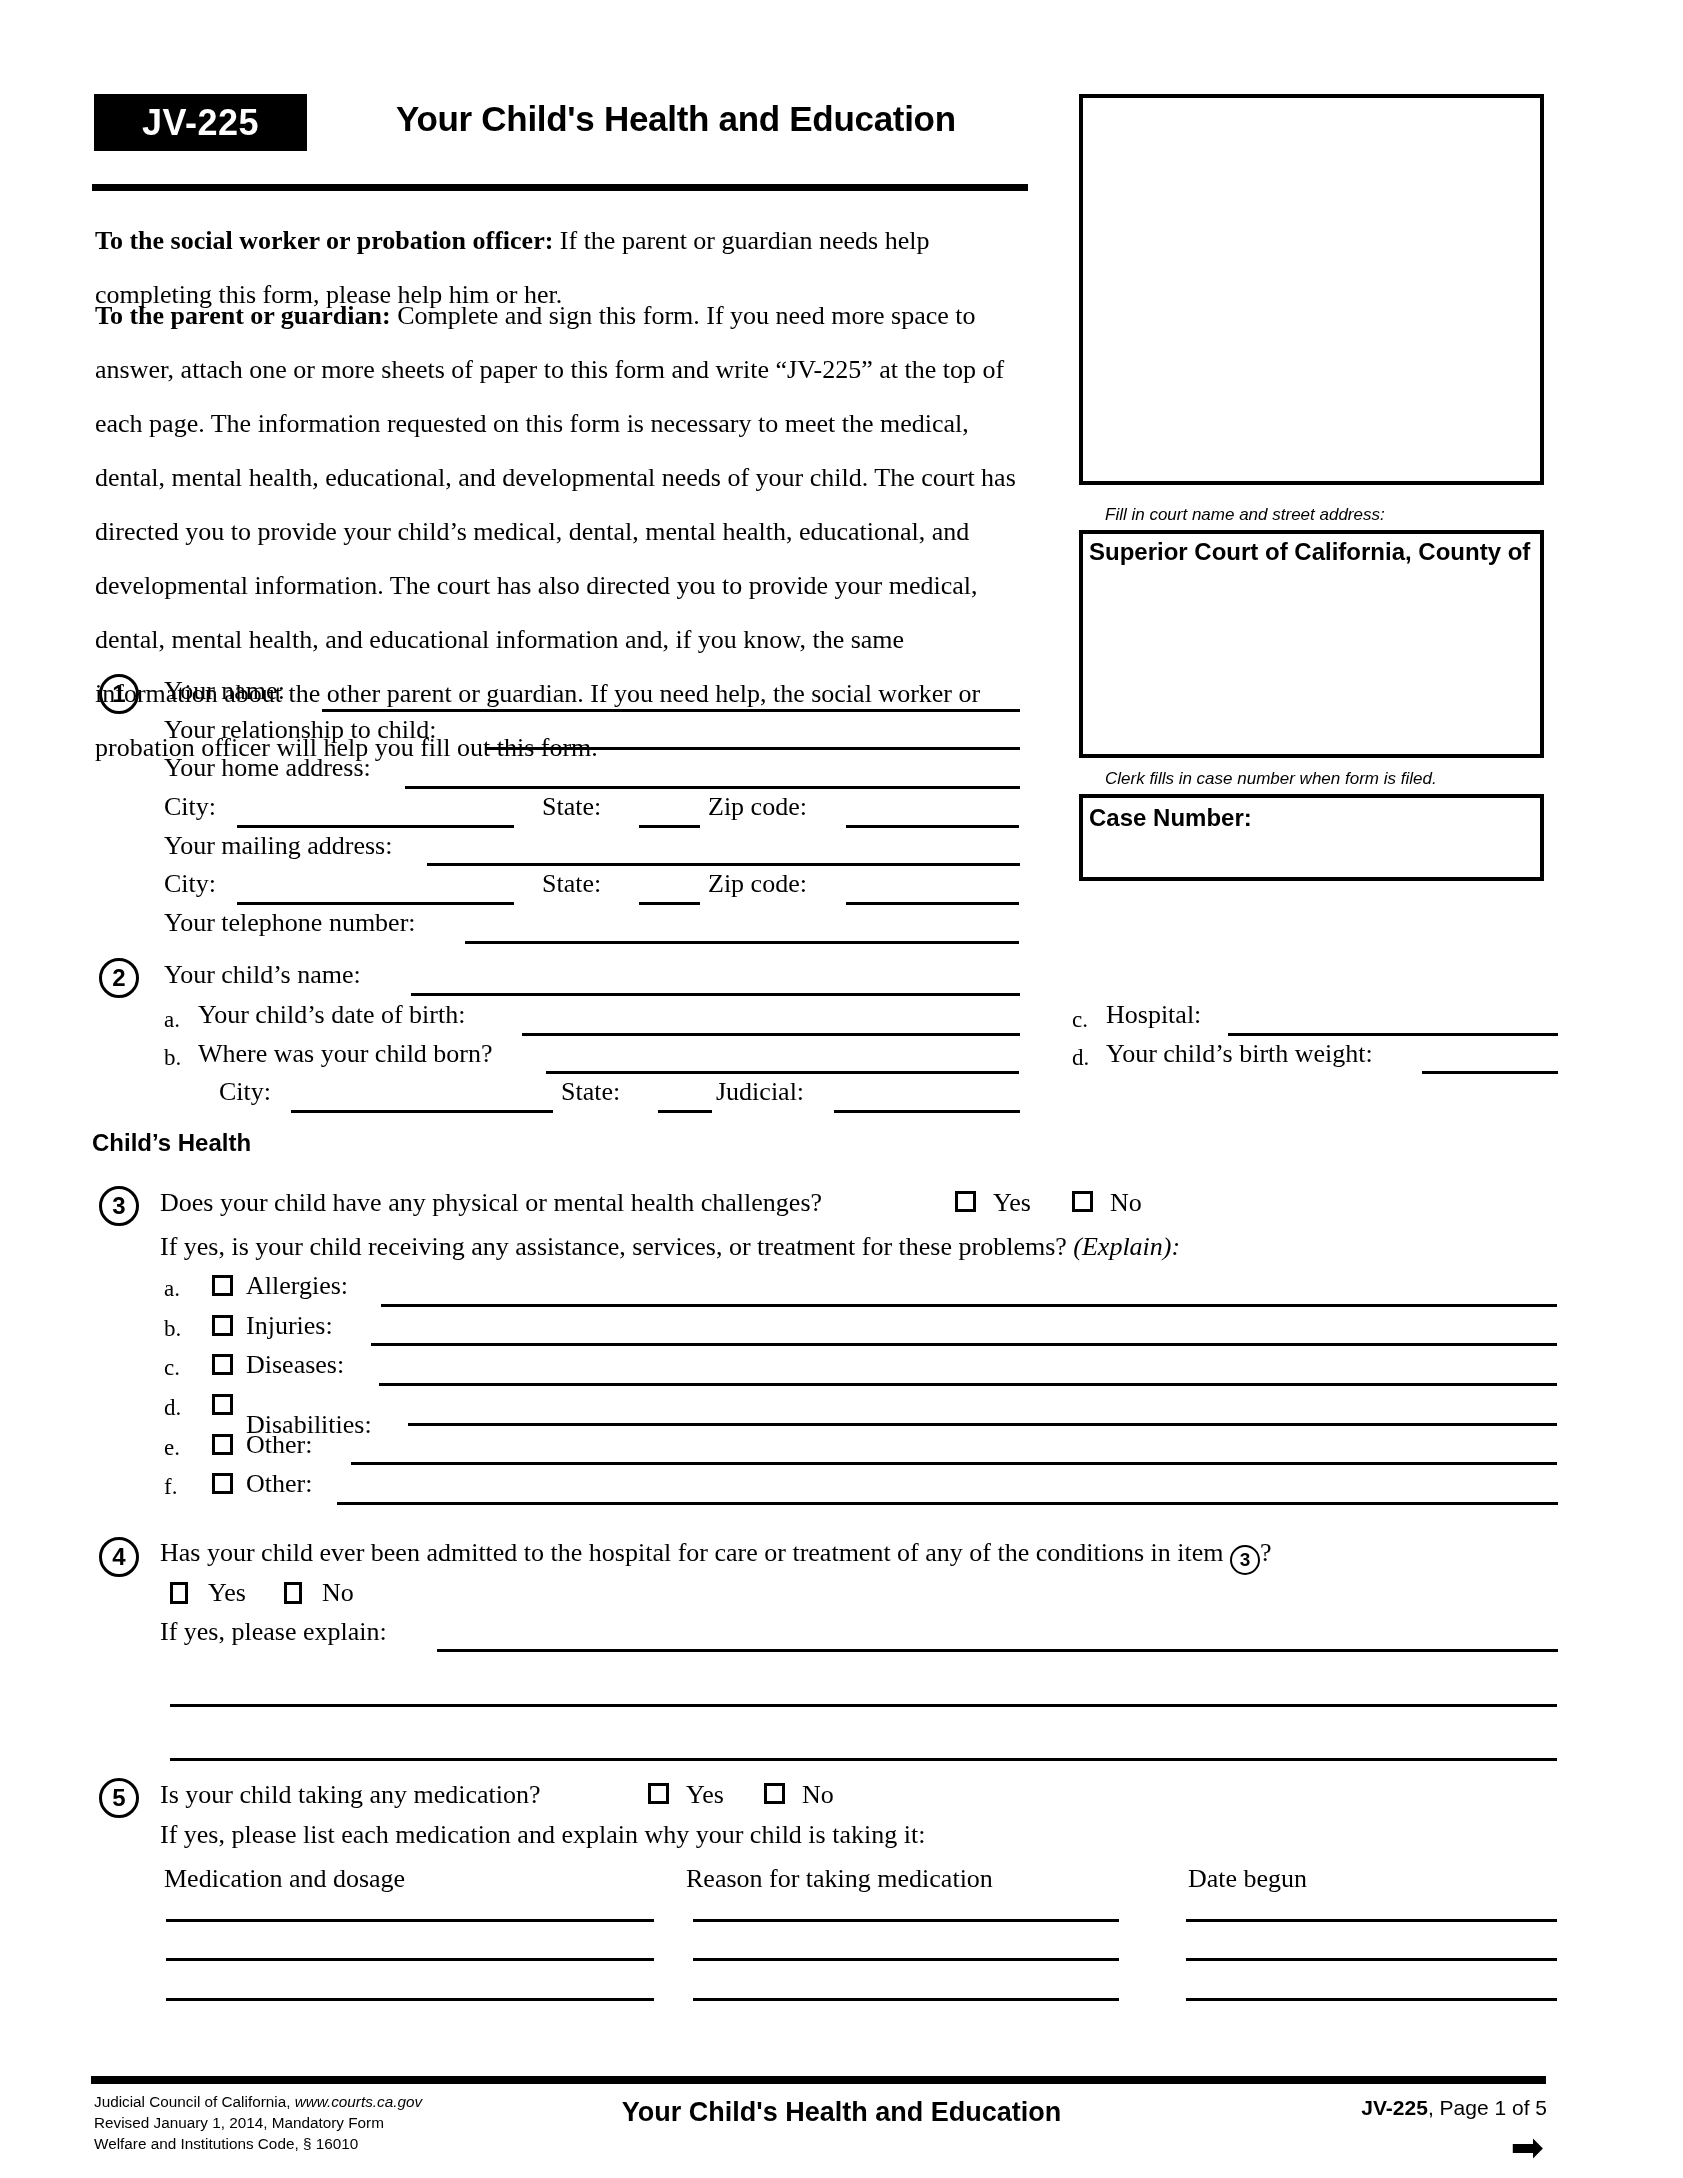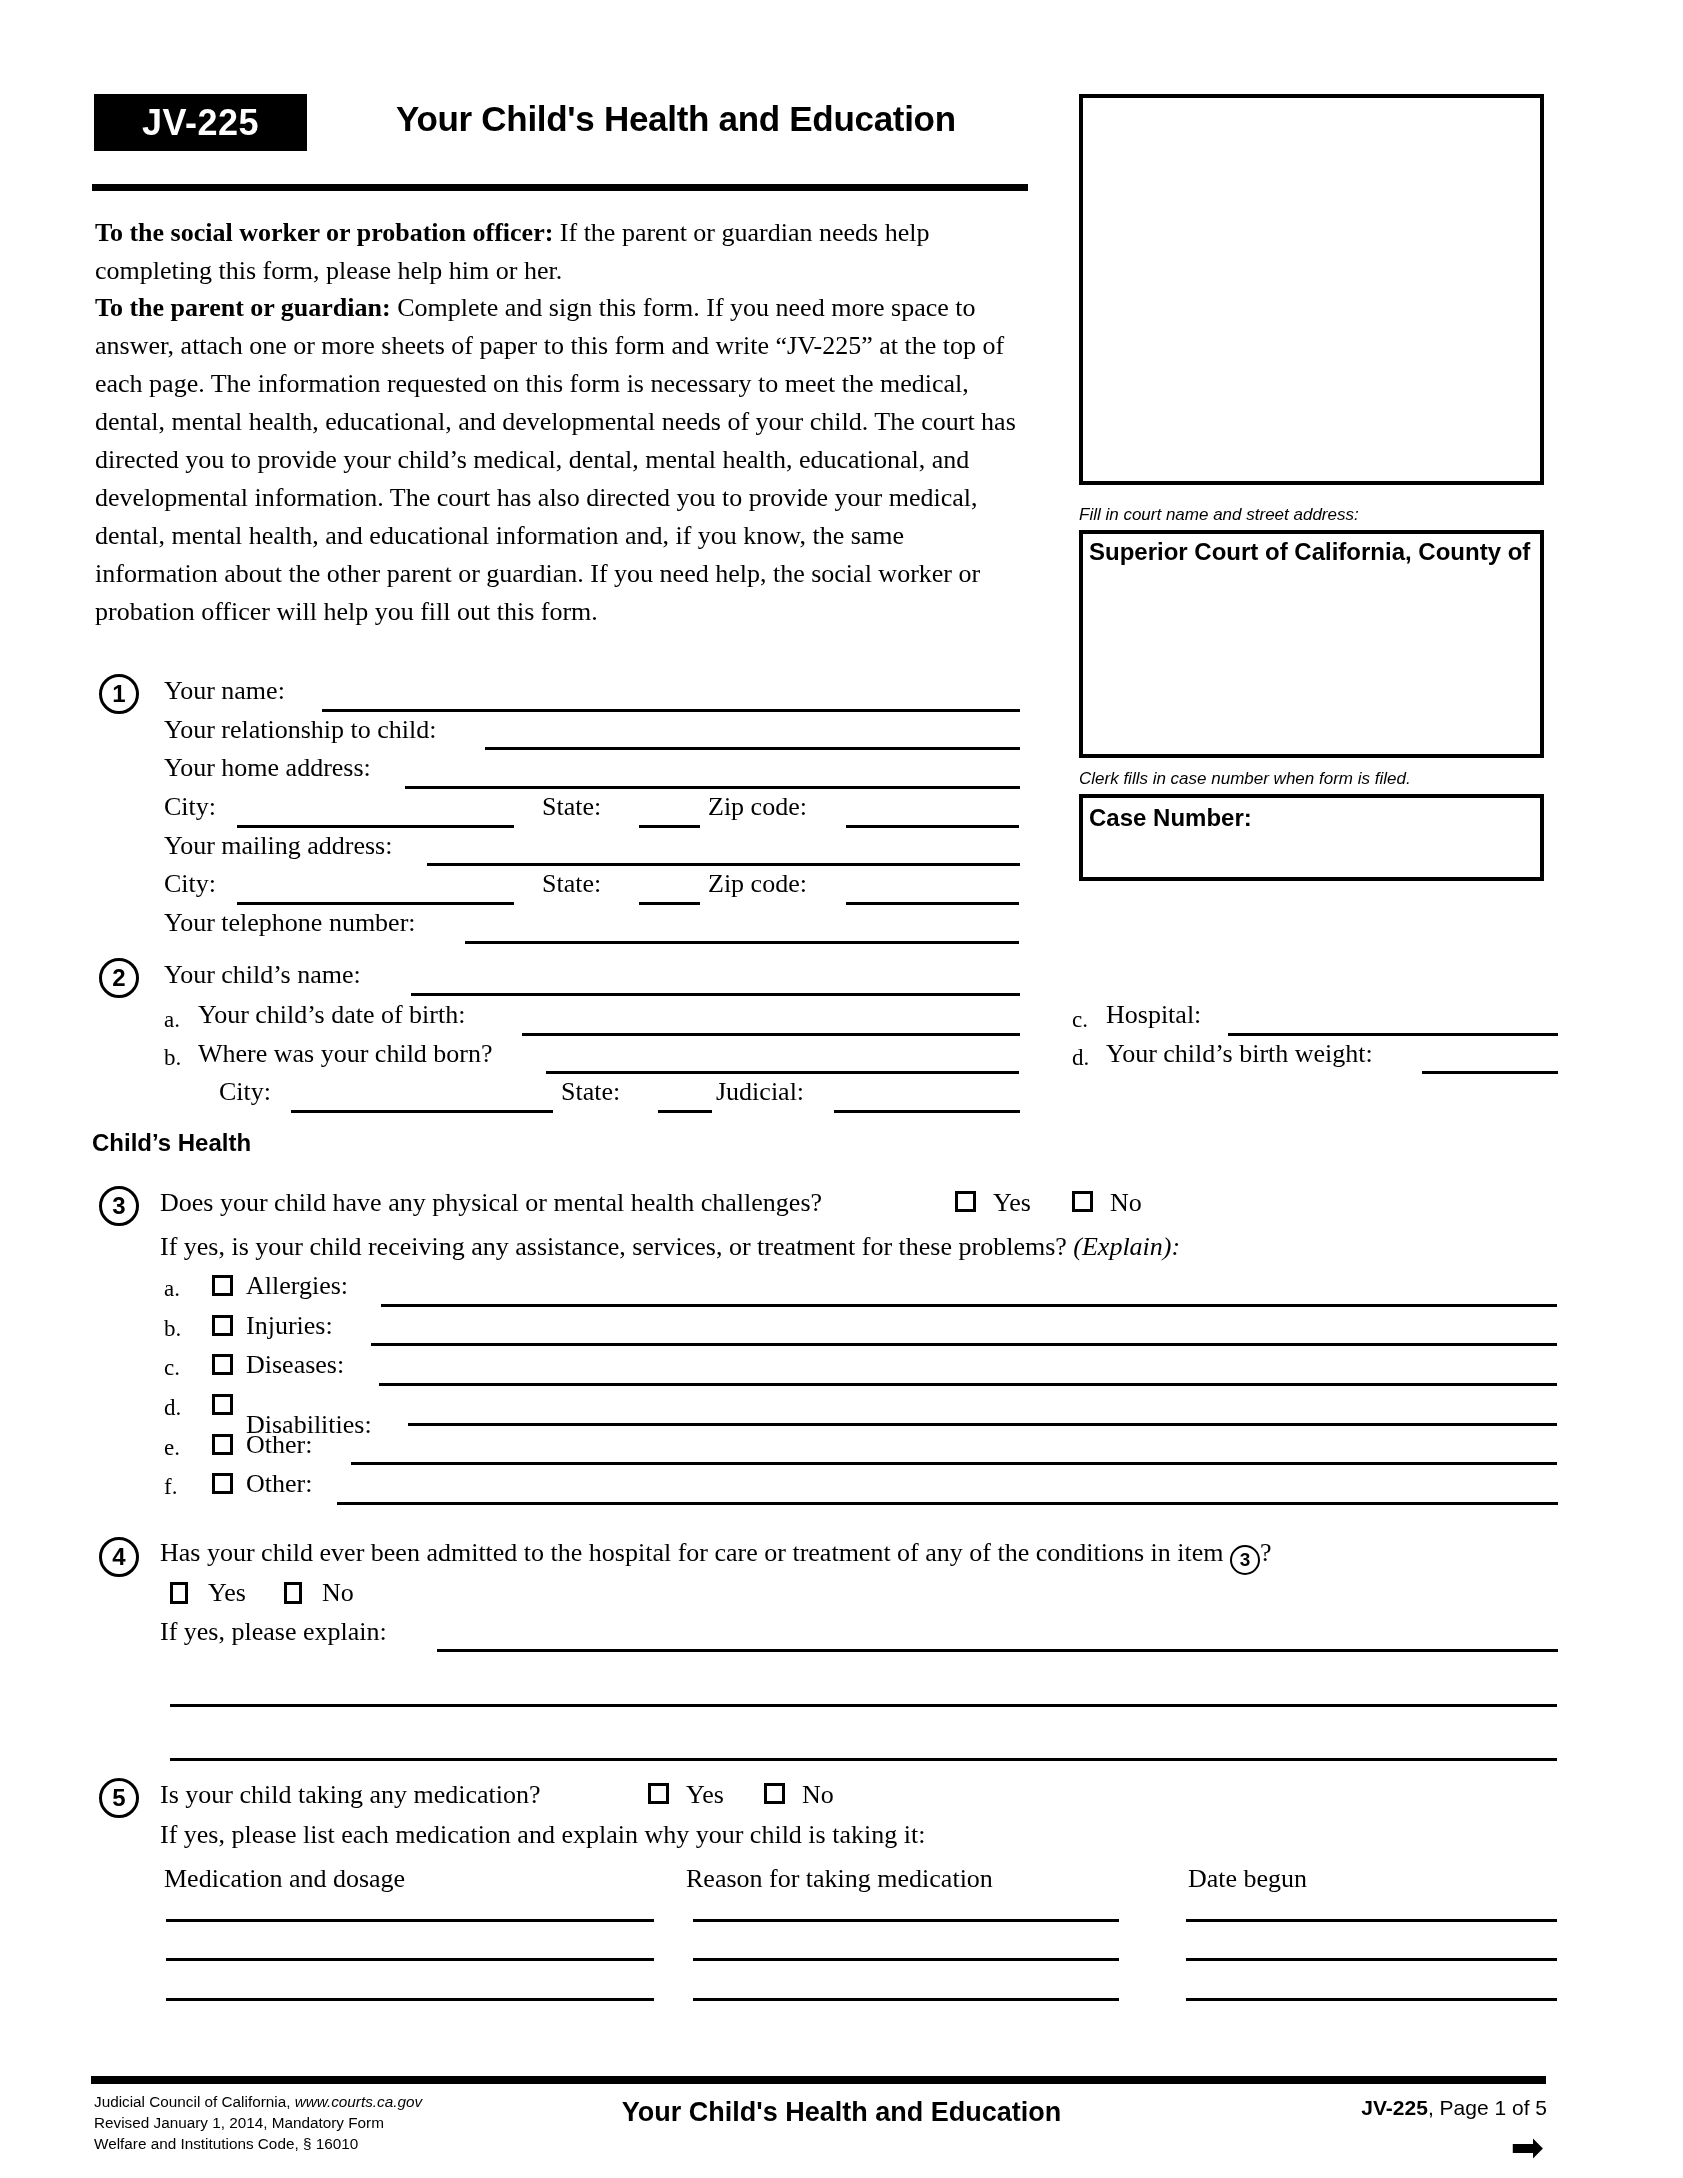--- a/index.html
+++ b/index.html
@@ -53,20 +53,21 @@
     background: #000;
   }
 
   
   .caption-it {
     position: absolute;
     font-family: "Liberation Sans", sans-serif;
     font-style: italic;
     font-size: 17px;
     white-space: nowrap;
+    margin-left: 26px;
   }
   .box {
     position: absolute;
     border: 4px solid #000;
     background: #fff;
     box-sizing: border-box;
   }
   .box-label {
     position: absolute;
     font-family: "Liberation Sans", sans-serif;
@@ -80,21 +81,21 @@
   .court-box  { left: 1079px; top: 530px; width: 465px; height: 228px; }
   .court-lbl  { left: 1089px; top: 538px; }
   .case-cap   { left: 1079px; top: 769px; }
   .case-box   { left: 1079px; top: 794px; width: 465px; height: 87px; }
   .case-lbl   { left: 1089px; top: 804px; }
 
   
   .para {
     position: absolute;
     font-size: 26px;
-    line-height: 38px;
+    line-height: 54px;
     text-align: left;
   }
   .para b { font-weight: bold; }
   .p1 { left: 95px; top: 214px; width: 921px; }
   .p2 { left: 95px; top: 289px; width: 926px; }
 
   
   .circ {
     position: absolute;
     width: 40px; height: 40px;

